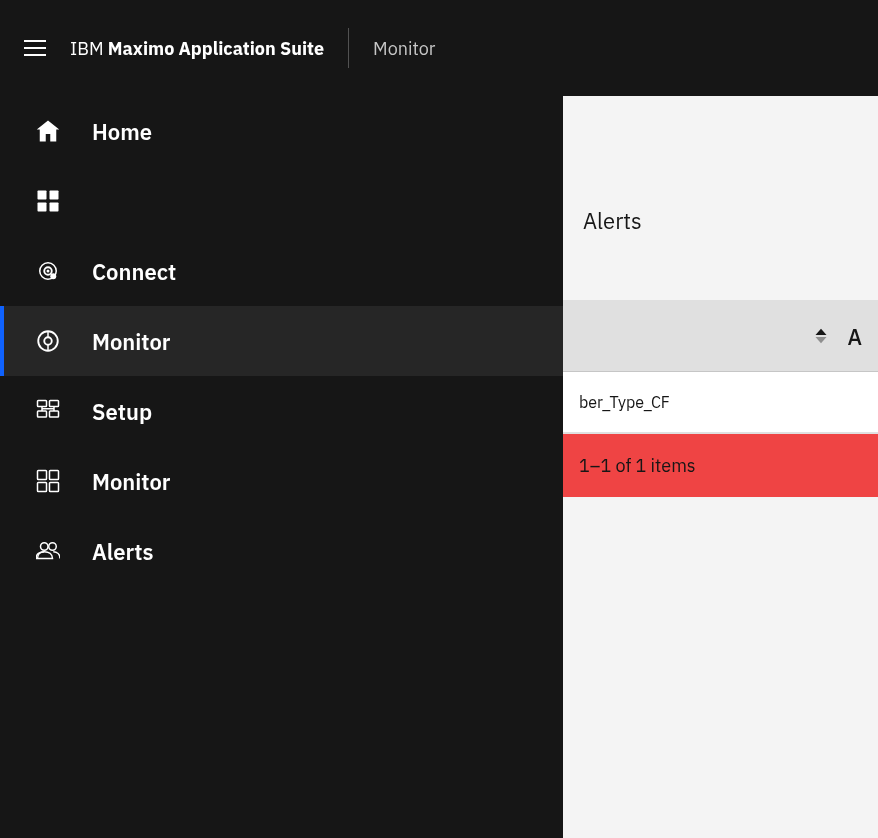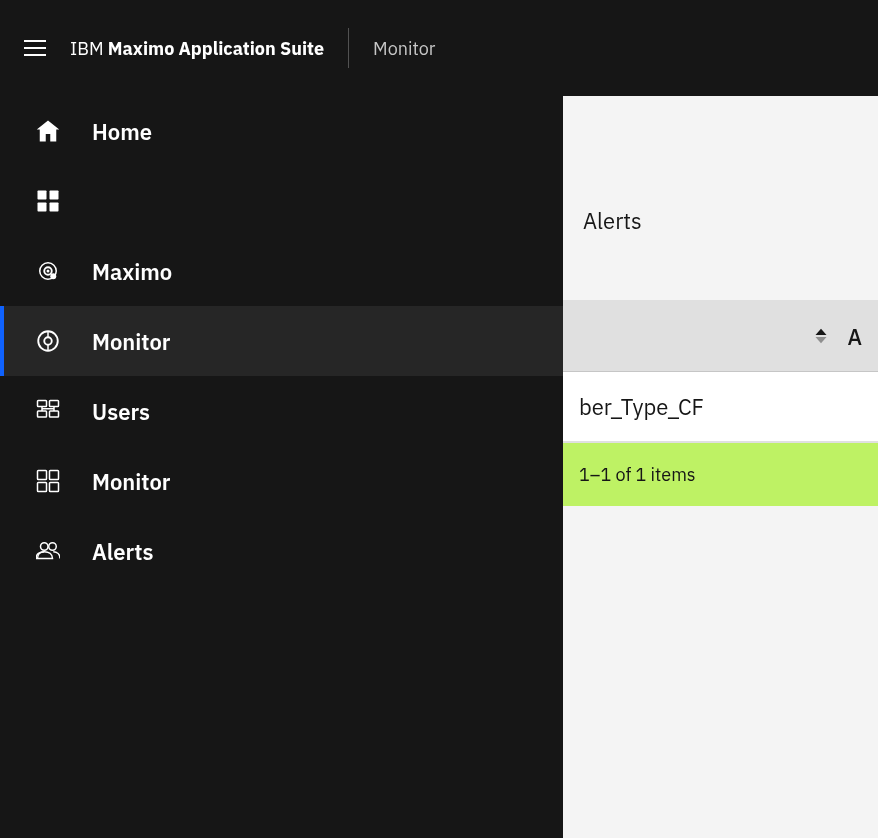--- a/index.html
+++ b/index.html
@@ -198,31 +198,31 @@
       background: #c6c6c6;
     }
 
     .content-section-data {
       background: white;
       padding: 20px 16px;
       min-height: 60px;
     }
 
     .data-text {
-      font-size: 22px;
+      font-size: 16px;
       color: #161616;
     }
 
     .content-divider3 {
       height: 1px;
       background: #e0e0e0;
     }
 
     .content-section-pagination {
-      background: #bef264;
+      background: #ef4444;
       border-top: 1px solid #e0e0e0;
       padding: 20px 16px;
       display: flex;
       align-items: center;
     }
 
     .pagination-text {
       font-size: 18px;
       color: #161616;
     }
@@ -267,21 +267,21 @@
 
   <div class="nav-item">
     <div class="nav-icon">
       <svg viewBox="0 0 32 32" xmlns="http://www.w3.org/2000/svg">
         <circle cx="16" cy="16" r="5" fill="none" stroke="white" stroke-width="2.5"></circle>
         <circle cx="16" cy="16" r="11" fill="none" stroke="white" stroke-width="2"></circle>
         <circle cx="23" cy="23" r="4" fill="white"></circle>
         <circle cx="16" cy="16" r="2" fill="white"></circle>
       </svg>
     </div>
-    <span class="nav-label">Maximo</span>
+    <span class="nav-label">Connect</span>
   </div>
 
   <div class="nav-item active">
     <div class="nav-icon">
       <svg viewBox="0 0 32 32" xmlns="http://www.w3.org/2000/svg">
         <circle cx="16" cy="16" r="13" fill="none" stroke="white" stroke-width="2.5"></circle>
         <circle cx="16" cy="16" r="5" fill="none" stroke="white" stroke-width="2.5"></circle>
         <line x1="16" y1="3" x2="16" y2="11" stroke="white" stroke-width="2"></line>
         <line x1="16" y1="21" x2="16" y2="29" stroke="white" stroke-width="2"></line>
       </svg>
@@ -294,21 +294,21 @@
       <svg viewBox="0 0 32 32" xmlns="http://www.w3.org/2000/svg">
         <rect x="2" y="2" width="12" height="8" rx="1" fill="none" stroke="white" stroke-width="2"></rect>
         <rect x="18" y="2" width="12" height="8" rx="1" fill="none" stroke="white" stroke-width="2"></rect>
         <rect x="2" y="16" width="12" height="8" rx="1" fill="none" stroke="white" stroke-width="2"></rect>
         <rect x="18" y="16" width="12" height="8" rx="1" fill="none" stroke="white" stroke-width="2"></rect>
         <line x1="8" y1="10" x2="8" y2="16" stroke="white" stroke-width="2"></line>
         <line x1="24" y1="10" x2="24" y2="16" stroke="white" stroke-width="2"></line>
         <line x1="8" y1="13" x2="24" y2="13" stroke="white" stroke-width="2"></line>
       </svg>
     </div>
-    <span class="nav-label">Users</span>
+    <span class="nav-label">Setup</span>
   </div>
 
   <div class="nav-item">
     <div class="nav-icon">
       <svg viewBox="0 0 32 32" xmlns="http://www.w3.org/2000/svg">
         <rect x="2" y="2" width="12" height="12" rx="1" fill="none" stroke="white" stroke-width="2"></rect>
         <rect x="18" y="2" width="12" height="12" rx="1" fill="none" stroke="white" stroke-width="2"></rect>
         <rect x="2" y="18" width="12" height="12" rx="1" fill="none" stroke="white" stroke-width="2"></rect>
         <rect x="18" y="18" width="12" height="12" rx="1" fill="none" stroke="white" stroke-width="2"></rect>
       </svg>

